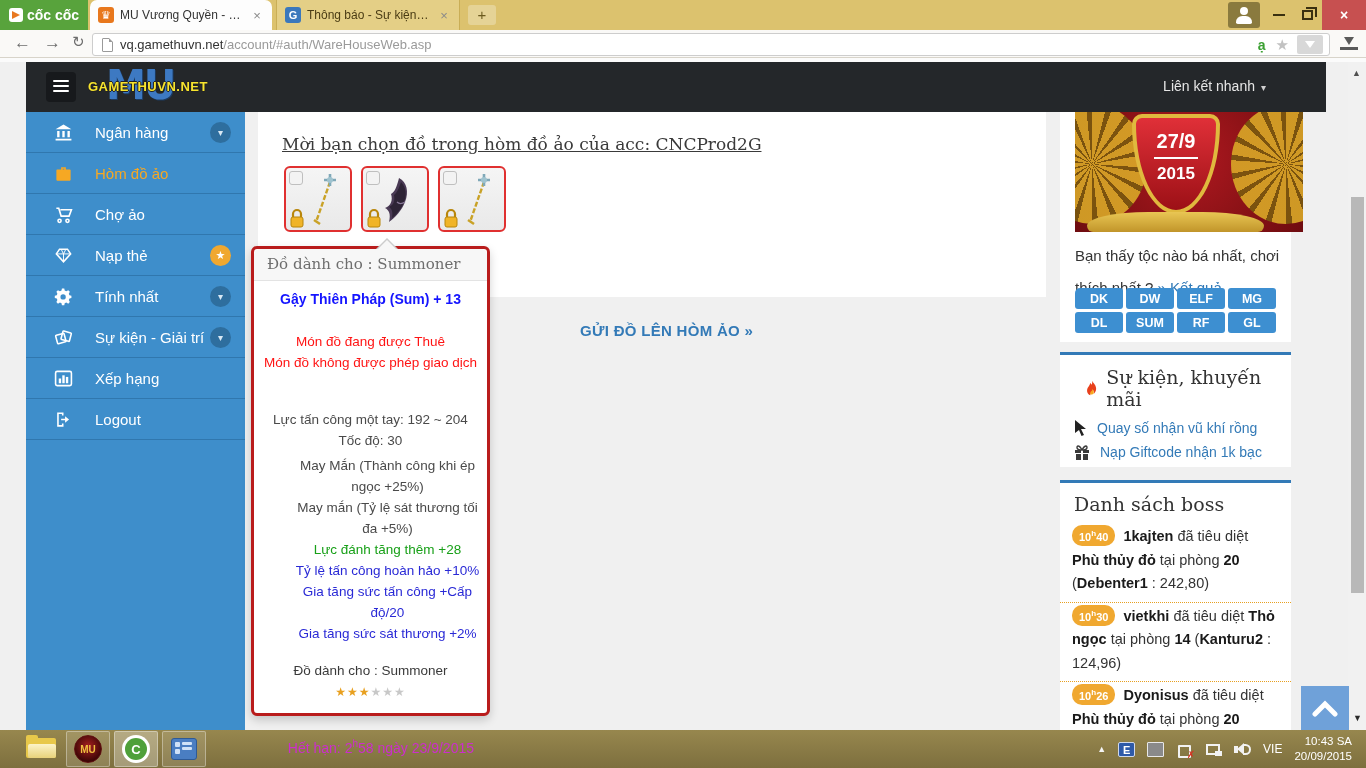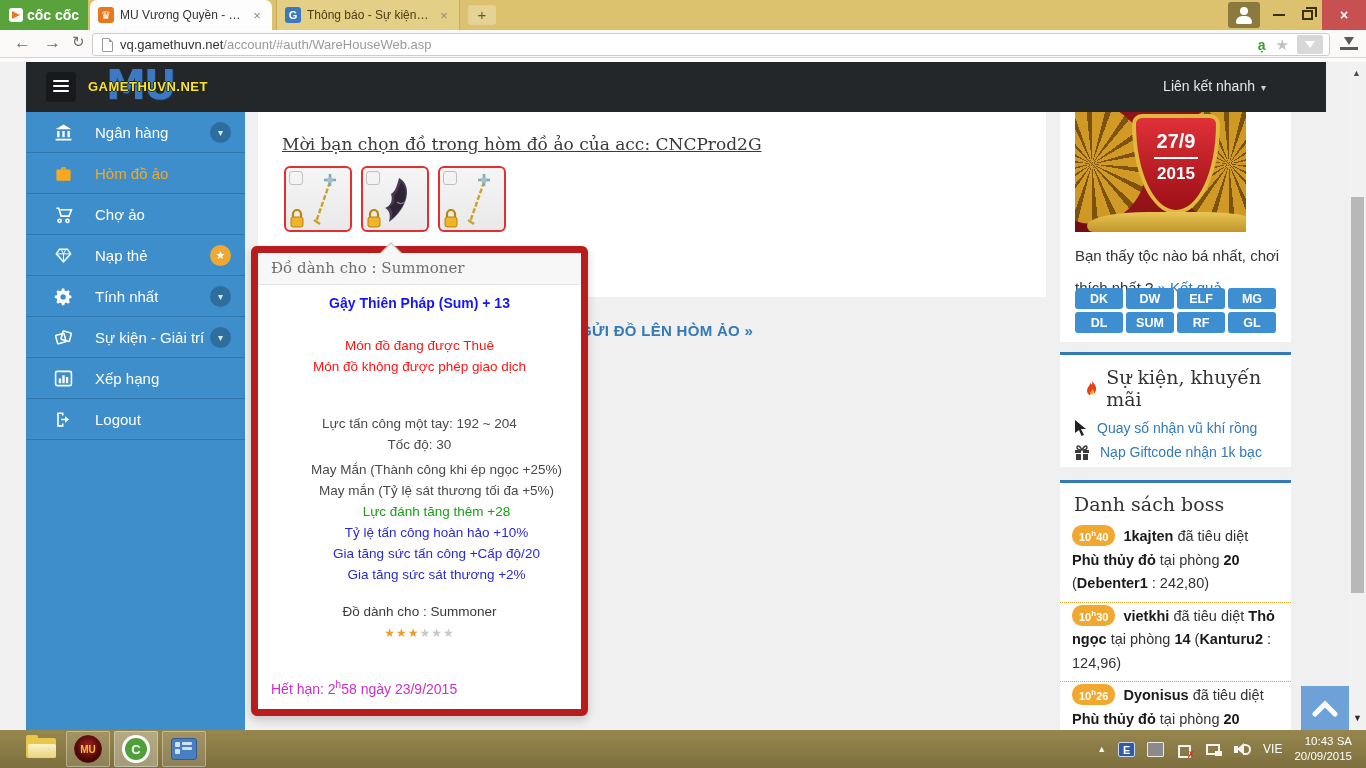--- a/index.html
+++ b/index.html
@@ -81,47 +81,47 @@
   #mainTitle { position:absolute; left:24px; top:22px; font-family:"DejaVu Serif","Liberation Serif",serif;
     font-size:17px; color:#3A3A3A;text-decoration:underline; }
   .itembox { position:absolute; top:54px; width:68px; height:66px; border:2px solid #E03030; border-radius:6px;
     background:linear-gradient(#F5F5F5,#E9E9E9); }
   #ibox1{left:26px;} #ibox2{left:103px;} #ibox3{left:180px;}
   .ckbox { position:absolute; left:3px; top:3px; width:14px; height:14px; background:#F3F3F3; border:1px solid #BFBFBF; border-radius:3px;}
   .lock { position:absolute; left:3px; bottom:2px; width:16px; height:20px; }
   .itemimg { position:absolute; right:6px; top:4px; width:44px; height:56px; }
 
   
-  #tooltip { left:251px; top:184px; width:337px; height:470px; background:#fff; border:7px solid #b91c1c; border-radius:6px;
+  #tooltip { left:251px; top:184px; width:239px; height:470px; background:#fff; border:3px solid #b91c1c; border-radius:6px;
     box-shadow:0 4px 10px rgba(0,0,0,0.18); z-index:20; }
   #tooltip .arrow { position:absolute; left:122px; top:-11px; width:0; height:0;
     border-left:11px solid transparent; border-right:11px solid transparent; border-bottom:11px solid #CCC; }
   #tooltip .arrow::after { content:""; position:absolute; left:-10px; top:1.5px; width:0; height:0;
     border-left:10px solid transparent; border-right:10px solid transparent; border-bottom:10px solid #F7F7F7; }
   #ttHeader { height:32px; background:#F7F7F7; border-bottom:1px solid #E3E3E3; border-radius:6px 6px 0 0;
     font-family:"DejaVu Serif","Liberation Serif",serif; font-size:15px; color:#6E6E6E; padding:6px 13px; }
   #ttBody { text-align:center; font-size:13.5px; line-height:21px; color:#4A4A4A; }
   #ttName { margin-top:8px; color:#1414FF; font-weight:bold; font-size:14px; }
   #ttWarn { margin-top:21px; color:#FF1414; }
   #ttStats { margin-top:36px; }
   #ttLucky { margin-top:4px;padding-left:34px; }
   #ttGreen { color:#18A018; }
   .ttblue { color:#2929D6; }
   #ttClass { margin-top:16px; color:#3A3A3A; }
   #ttStars { margin-top:1px; font-size:12px; letter-spacing:1px;}
   #ttStars .on{ color:#E8A020; } #ttStars .off{ color:#C8C8C8; }
-  #ttExpire { margin-top:30px; text-align:left; padding:0 13px; color:#CC2ECC; font-size:14px;}
+  #ttExpire { margin-top:30px; text-align:right; padding:0 13px; color:#CC2ECC; font-size:14px;}
   #ttExpire sup { font-size:10px; }
 
   #sendlink { left:580px; top:260px; font-size:15px; font-weight:bold; color:#337AB7; letter-spacing:.3px;}
 
   
   .rpanel { left:1060px; width:231px; background:#fff; }
   #votePanel { top:50px; height:230px; }
-  #banner { position:absolute; left:15px; top:0; width:171px; height:120px; overflow:hidden;
+  #banner { position:absolute; left:15px; top:0; width:228px; height:120px; overflow:hidden;
     background:radial-gradient(circle at 50% 40%, #B01820 0%, #8A1216 55%, #6E0C10 100%); }
   .wing { position:absolute; top:-8px; width:110px; height:120px;
     background:repeating-conic-gradient(from 180deg, #D9A827 0 14deg, #7A5A0E 14deg 20deg); border-radius:50%; opacity:.9;}
   #wingL { left:-38px; } #wingR { right:-38px; }
   #shield { position:absolute; left:57px; top:2px; width:88px; height:100px;
     background:linear-gradient(#E03038,#9C1016); border:4px solid #E0B93E;
     border-radius:10px 10px 50% 50% / 10px 10px 90% 90%;
     display:flex; flex-direction:column; align-items:center; color:#fff; }
   #shield .d1{ font-size:20px; margin-top:12px; font-weight:bold;}
   #shield .hr{ width:44px; height:2px; background:#fff; margin:4px 0 5px;}

